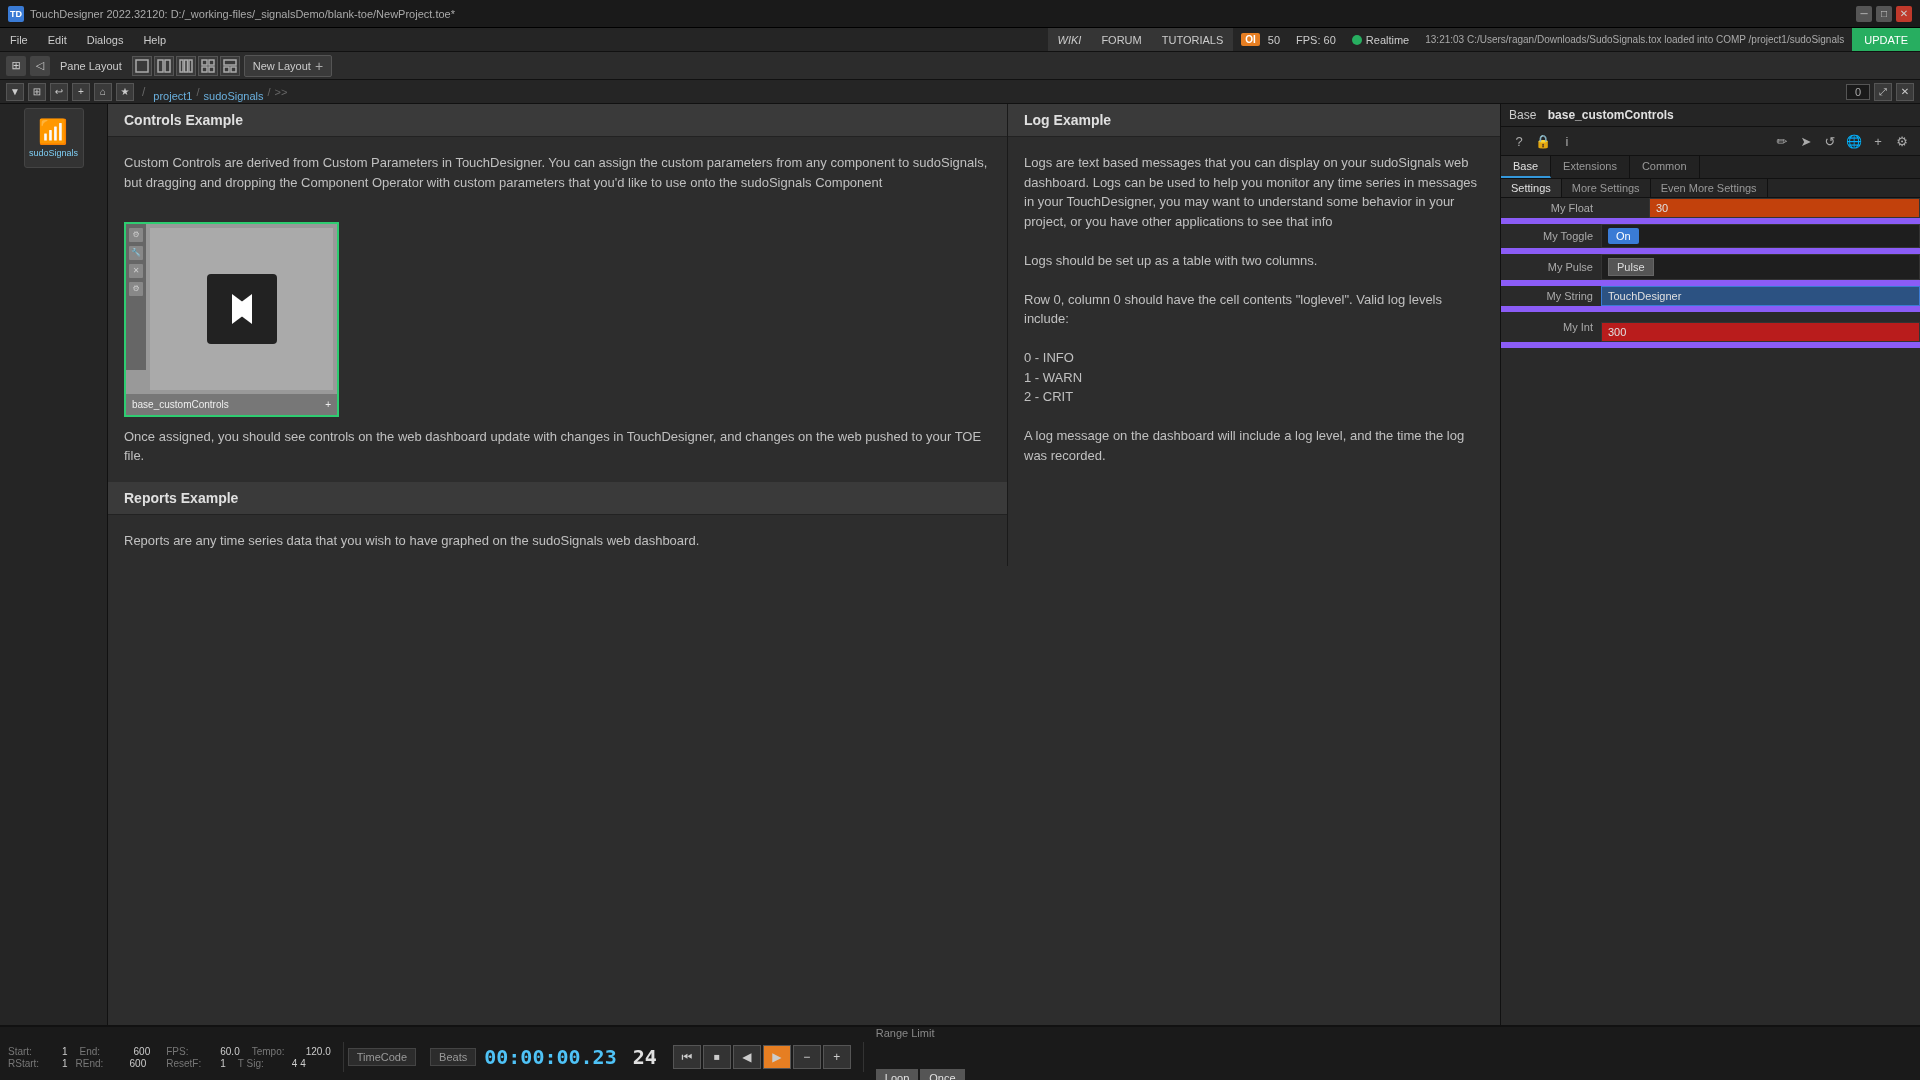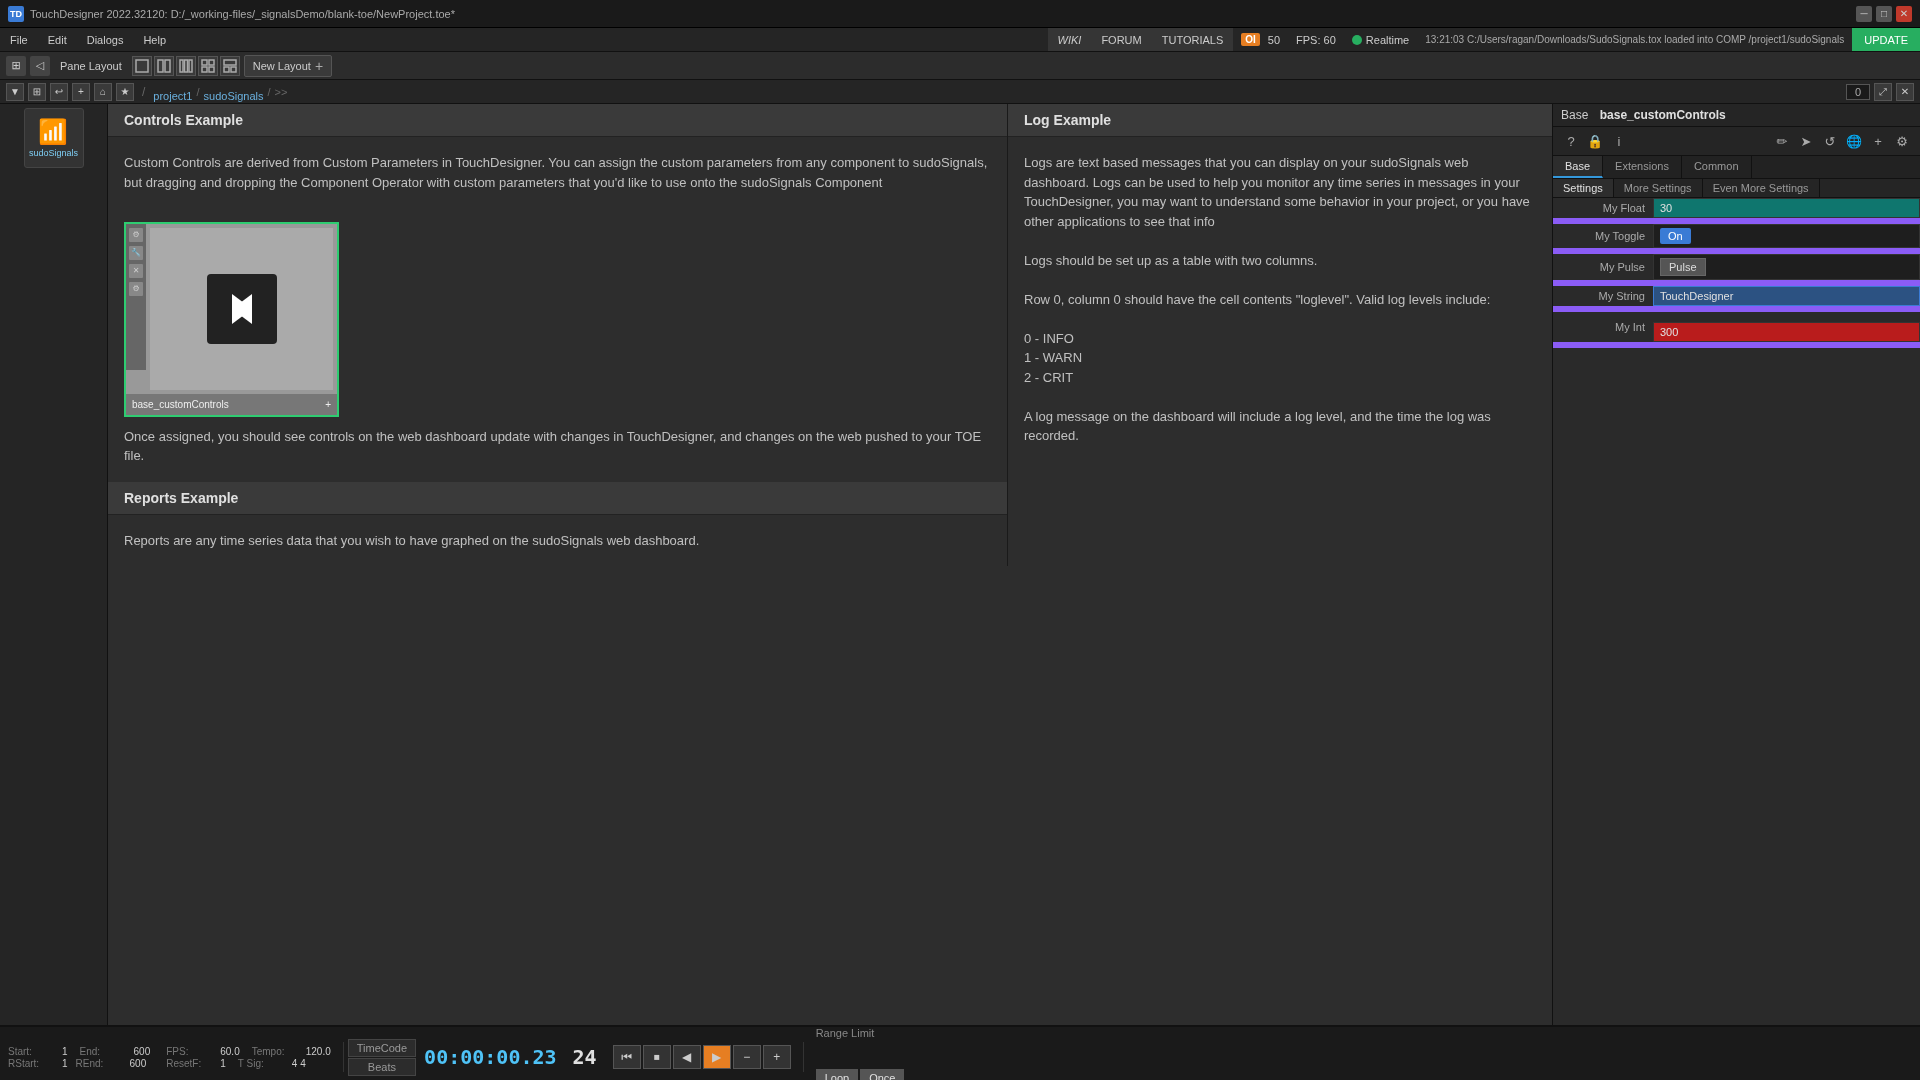--- a/index.html
+++ b/index.html
@@ -320,21 +320,21 @@
       padding: 3px 6px;
       font-size: 10px;
       color: #eee;
       display: flex;
       align-items: center;
       justify-content: space-between;
     }
 
     
     .right-panel {
-      width: 368px;
+      width: 420px;
       background: #2a2a2a;
       border-left: 1px solid #111;
       display: flex;
       flex-direction: column;
     }
     .param-title-bar {
       background: #252525;
       padding: 4px 8px;
       font-size: 12px;
       color: #ccc;
@@ -737,21 +737,21 @@
     </div>
     <div class="param-sub-tabs">
       <div class="param-sub-tab active">Settings</div>
       <div class="param-sub-tab">More Settings</div>
       <div class="param-sub-tab">Even More Settings</div>
     </div>
     <div class="param-content">
 
       <div class="param-row">
         <span class="param-label">My Float</span>
-        <div style="flex:1; padding:3px 6px; background:#0f766e; border:1px solid #333; font-size:11px; color:#e0e0e0;">30</div>
+        <div style="flex:1; padding:3px 6px; background:#c2410c; border:1px solid #333; font-size:11px; color:#e0e0e0;margin-left:48px;">30</div>
       </div>
 
       <div class="param-row">
         <span class="param-label">My Toggle</span>
         <div style="flex:1; padding:3px 6px; background:#1e1e1e; border:1px solid #333;">
           <span class="param-value-toggle">On</span>
         </div>
       </div>
 
       <div class="param-row">
@@ -825,21 +825,21 @@
       <div class="tl-stat-row">
         <span class="tl-stat-label">ResetF:</span>
         <span class="tl-stat-value">1</span>
         <span class="tl-stat-label" style="margin-left:8px;">T Sig:</span>
         <span class="tl-stat-value">4    4</span>
       </div>
     </div>
 
     <div style="width:1px; height:30px; background:#333; margin:0 4px;"></div>
 
-    <div style="display:flex; flex-direction:column; gap:1px;">
+    <div style="display:flex; flex-direction:row; gap:14px;">
       <div class="tl-timecode">TimeCode</div>
       <div class="tl-timecode">Beats</div>
     </div>
 
     <div class="tl-timecode-value">00:00:00.23</div>
 
     <div class="tl-frame">24</div>
 
     <div class="tl-transport">
       <div class="tl-btn">⏮</div>

